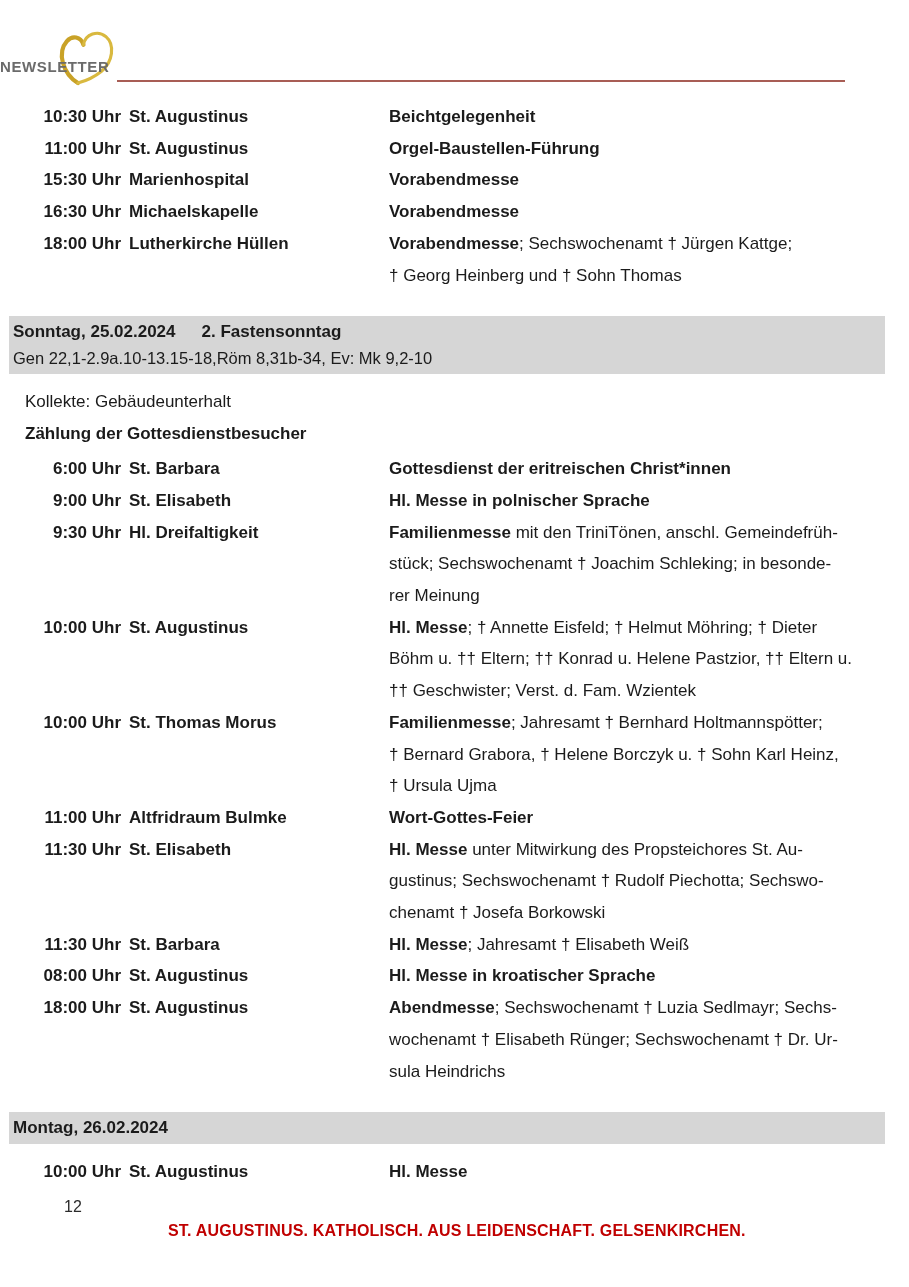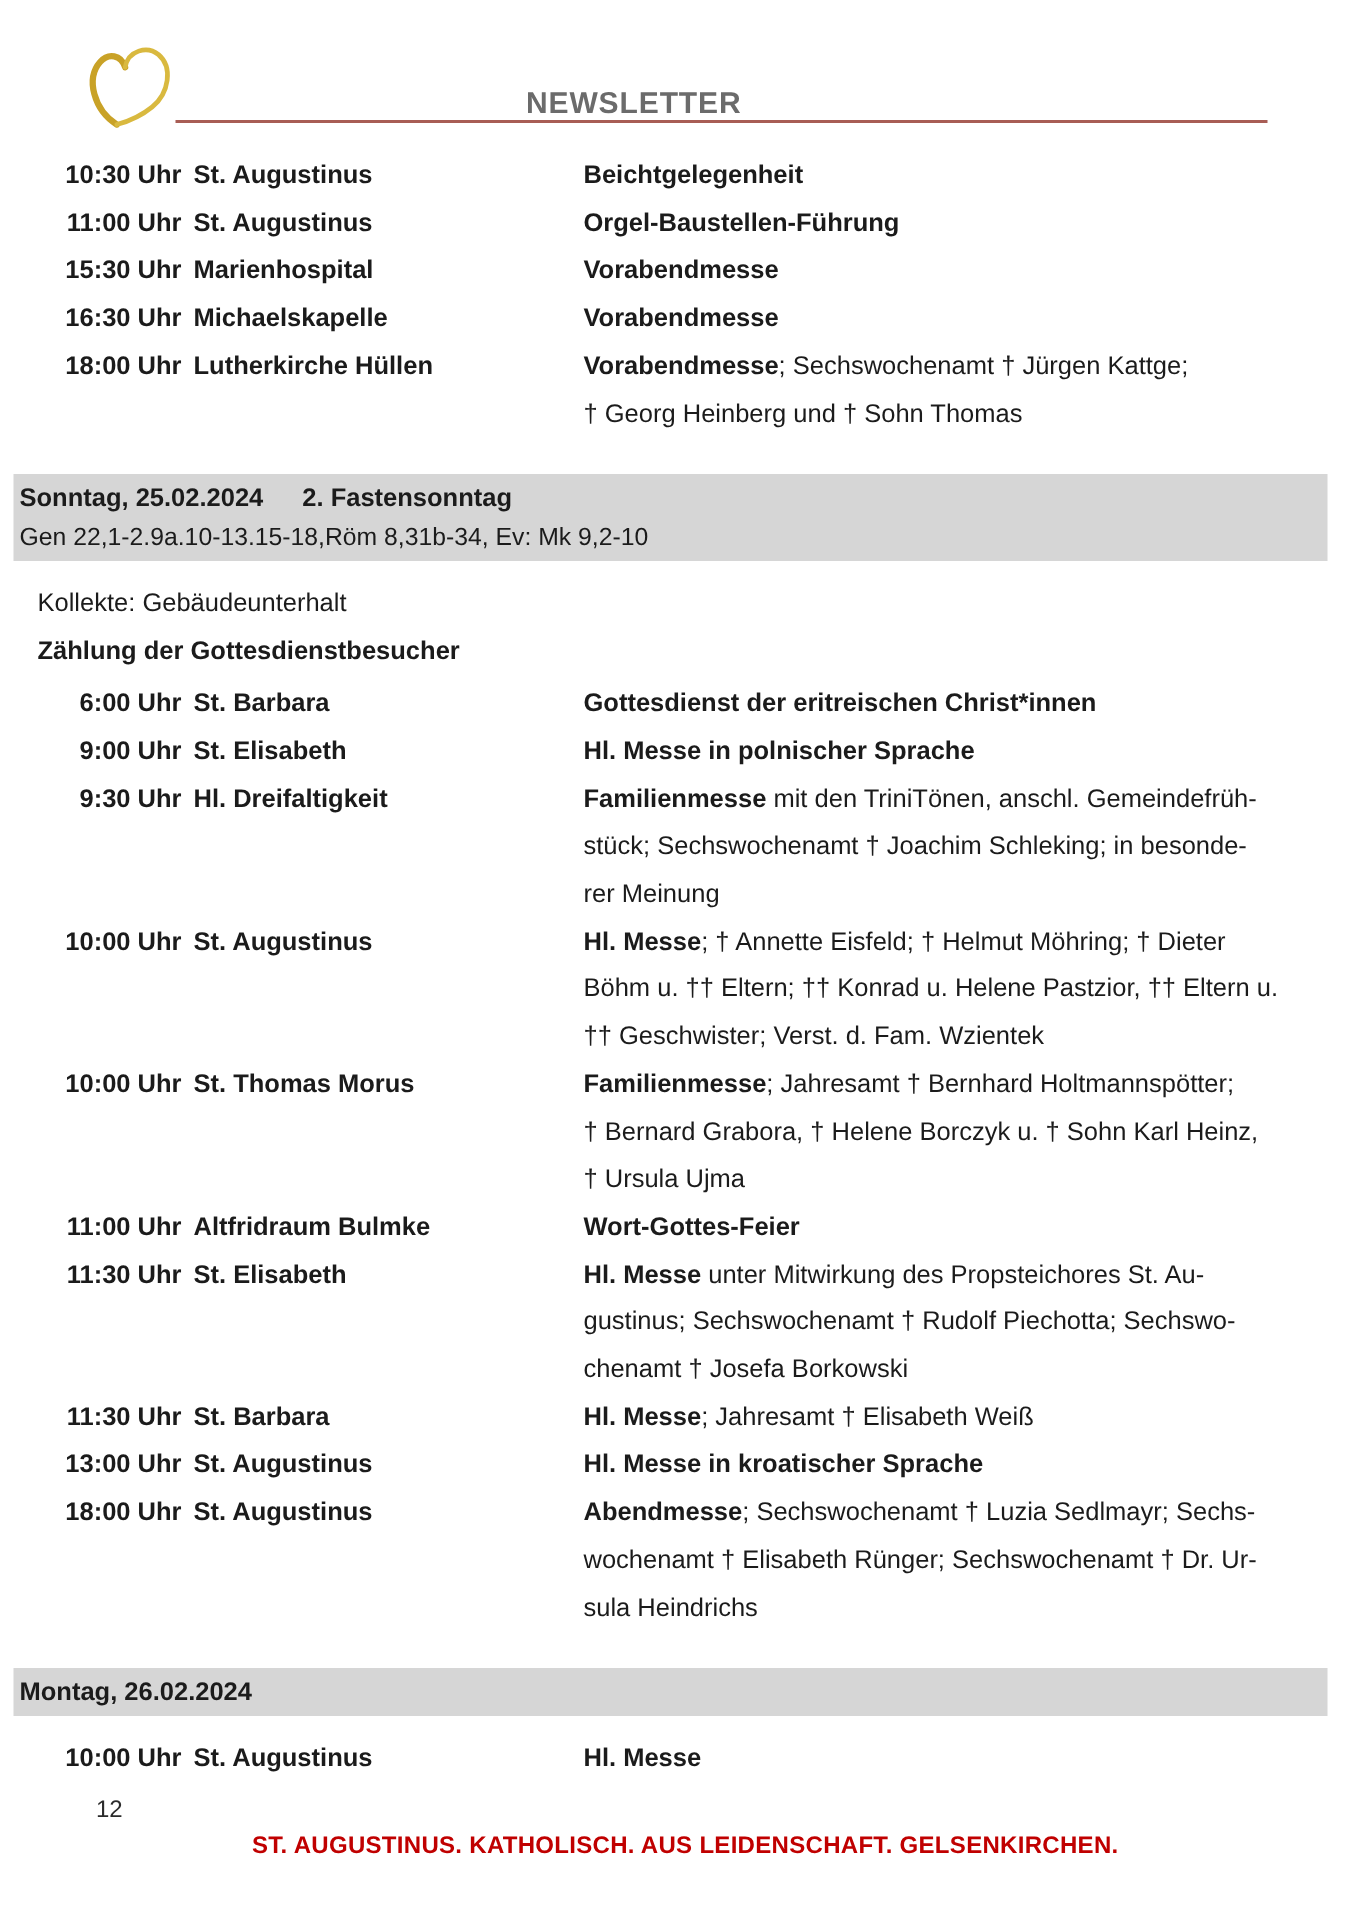--- a/index.html
+++ b/index.html
@@ -9,22 +9,22 @@
     background:#fff;
     font-family:"Liberation Sans", sans-serif;
     color:#1b1b1b;
     overflow:hidden;
   }
   
   .hdr{position:relative;height:92px;}
   .logo{position:absolute;left:54px;top:26px;width:70px;height:64px;}
   .rule{position:absolute;left:117px;top:80px;width:728px;height:2px;background:var(--rule-color,#a85d55);}
   .brand{
-    position:absolute;top:58px;left:0;width:845px;text-align:center;
-    font-size:20px;font-weight:bold;color:#6b6b6b;letter-spacing:.6px;
+    position:absolute;top:58px;left:0;width:845px;text-align:left;
+    font-size:15px;font-weight:bold;color:#6b6b6b;letter-spacing:.6px;
   }
   
   .schedule{position:relative;padding-top:5px;font-size:17px;line-height:31.7px;}
   .day-head{
     margin:25px 24px 12px 9px;
     background:var(--bar-gray,#d6d6d6);
     padding:3px 10px 3px 4px;
     line-height:26px;
   }
   .day-title{font-weight:bold;}
@@ -145,21 +145,21 @@
             <div class="desc"><span class="b">Hl. Messe</span><span class="r"> unter Mitwirkung des Propsteichores St. Au-
 gustinus; Sechswochenamt † Rudolf Piechotta; Sechswo-
 chenamt † Josefa Borkowski</span></div>
           </div>
           <div class="event">
             <div class="time">11:30 Uhr</div>
             <div class="loc">St. Barbara</div>
             <div class="desc"><span class="b">Hl. Messe</span><span class="r">; Jahresamt † Elisabeth Weiß</span></div>
           </div>
           <div class="event">
-            <div class="time">13:00 Uhr</div>
+            <div class="time">08:00 Uhr</div>
             <div class="loc">St. Augustinus</div>
             <div class="desc"><span class="b">Hl. Messe in kroatischer Sprache</span></div>
           </div>
           <div class="event">
             <div class="time">18:00 Uhr</div>
             <div class="loc">St. Augustinus</div>
             <div class="desc"><span class="b">Abendmesse</span><span class="r">; Sechswochenamt † Luzia Sedlmayr; Sechs-
 wochenamt † Elisabeth Rünger; Sechswochenamt † Dr. Ur-
 sula Heindrichs</span></div>
           </div>

